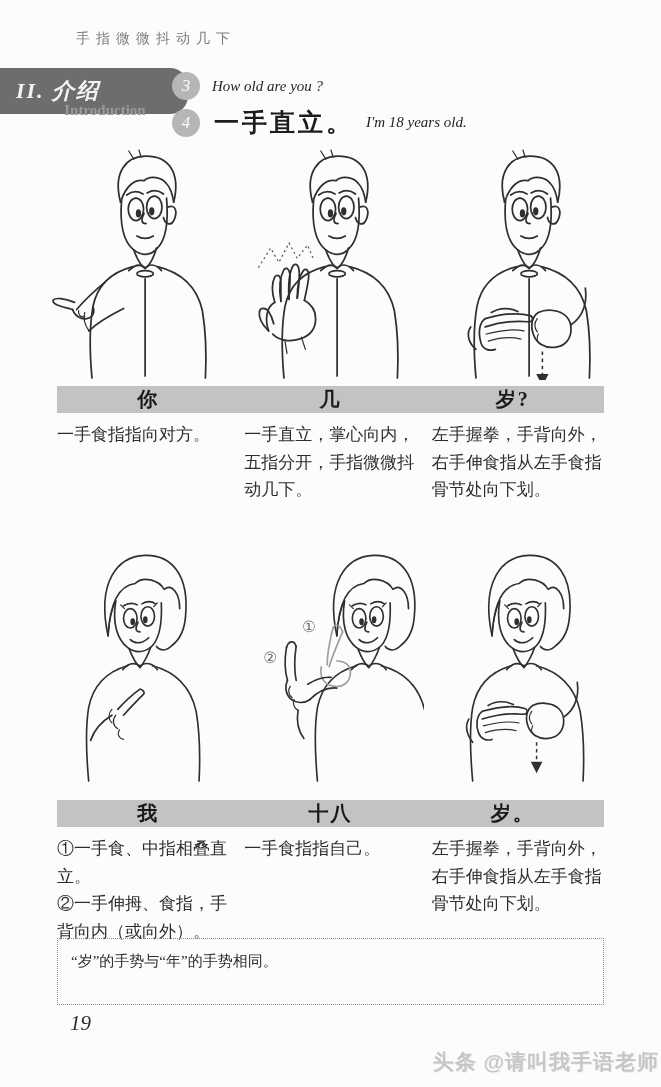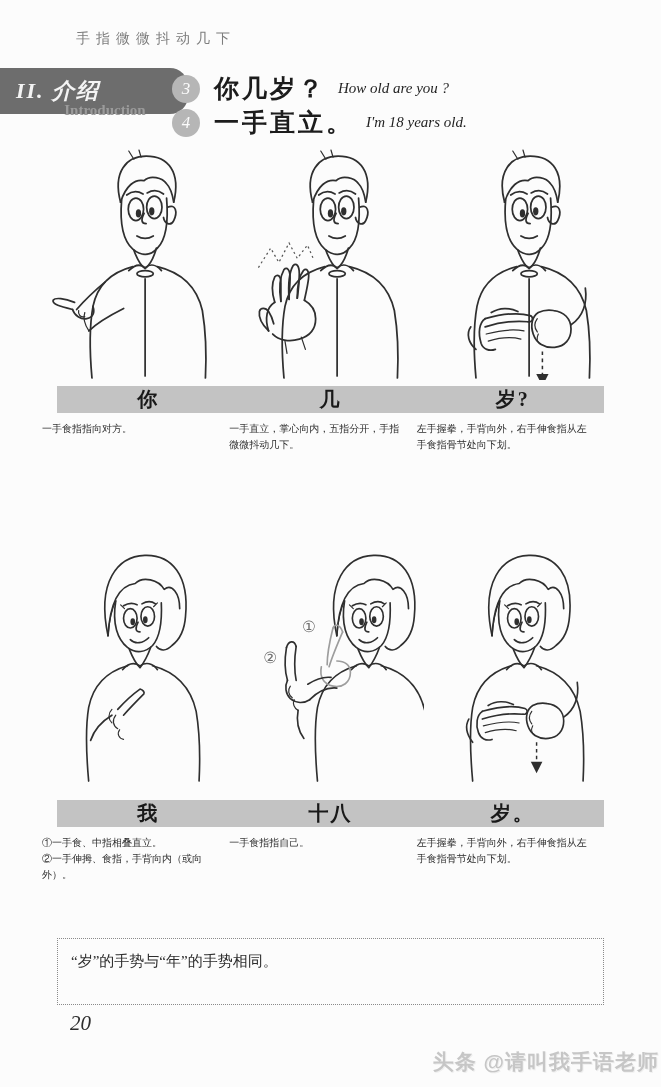--- a/index.html
+++ b/index.html
@@ -52,23 +52,23 @@
   .sign-bar {
     position:absolute; left:57px; width:547px; height:27px; background:#c3c3c3;
     display:grid; grid-template-columns:1fr 1fr 1fr; align-items:center;
   }
   .sign-bar.bar1 { top:386px; }
   .sign-bar.bar2 { top:800px; }
   .sign-word { text-align:center; font-size:20px; font-weight:bold; color:#191919; letter-spacing:2px; }
 
   
   .desc-row {
-    position:absolute; left:42px; width:547px;
+    position:absolute; left:57px; width:547px;
     display:grid; grid-template-columns:1fr 1fr 1fr; column-gap:15px;
-    font-size:10px; line-height:1.62; color:#2d2d2d;
+    font-size:17px; line-height:1.62; color:#2d2d2d;
   }
   .desc-row.d1 { top:421px; }
   .desc-row.d2 { top:835px; }
 
   
   .note-box {
     position:absolute; left:57px; top:938px; width:547px; height:67px;
     border:1px dotted #8a8a8a; box-sizing:border-box; padding:13px 13px;
     font-size:15px; color:#2d2d2d;
   }
@@ -141,21 +141,20 @@
   </svg>
 
   <div class="book-title">手指微微抖动几下</div>
   <div class="section-badge">
     <span class="badge-label">II. 介绍</span>
   </div>
   <div class="section-sub">Introduction</div>
 
   <div class="dialogue-row r1">
     <span class="num-circle">3</span>
-    <span class="zh-line">你几岁？</span>
     <span class="en-line">How old are you ?</span>
   </div>
   <div class="dialogue-row r2">
     <span class="num-circle">4</span>
     <span class="zh-line">一手直立。</span>
     <span class="en-line">I'm 18 years old.</span>
   </div>
 
   <div class="fig-row row1">
     <div class="fig">
@@ -288,17 +287,17 @@
     </div>
     <div class="desc-cell">
       <div>左手握拳，手背向外，右手伸食指从左手食指骨节处向下划。</div>
     </div>
   </div>
 
   <div class="note-box">
     <span>“岁”的手势与“年”的手势相同。</span>
   </div>
 
-  <div class="page-num">20</div>
+  <div class="page-num">19</div>
 
   <div class="watermark">头条 @请叫我手语老师</div>
 
 </div>
 
 </body></html>

